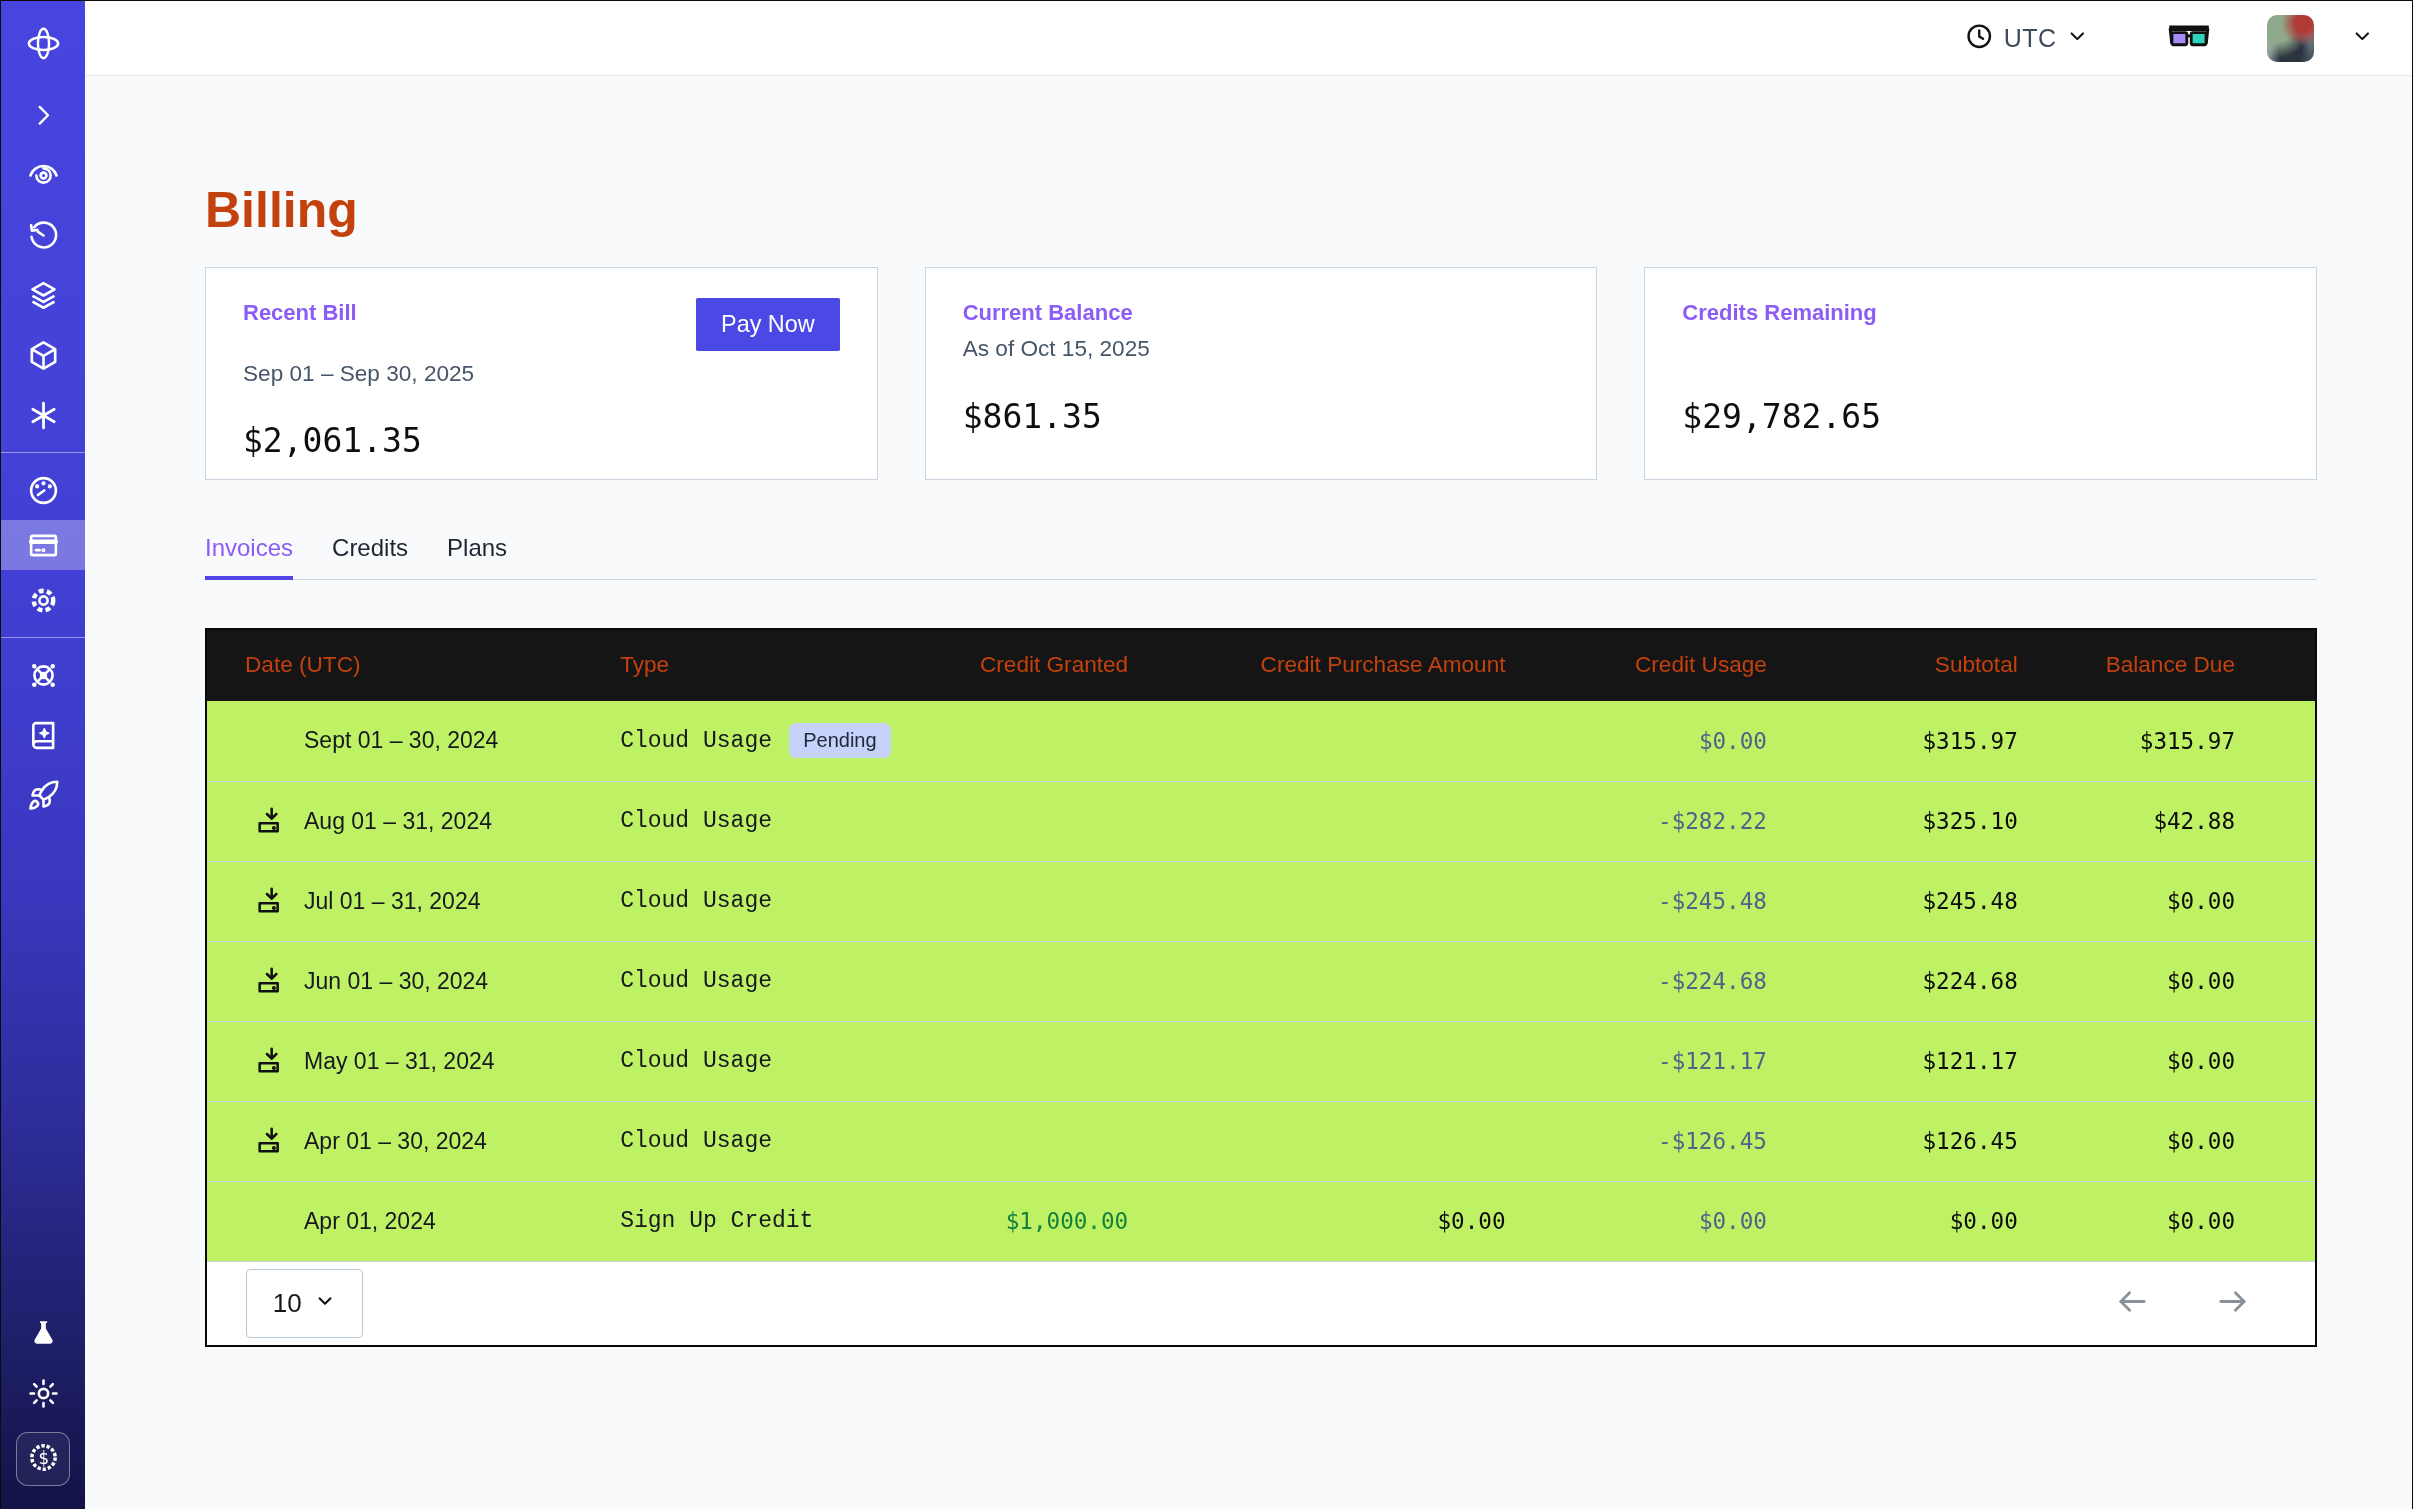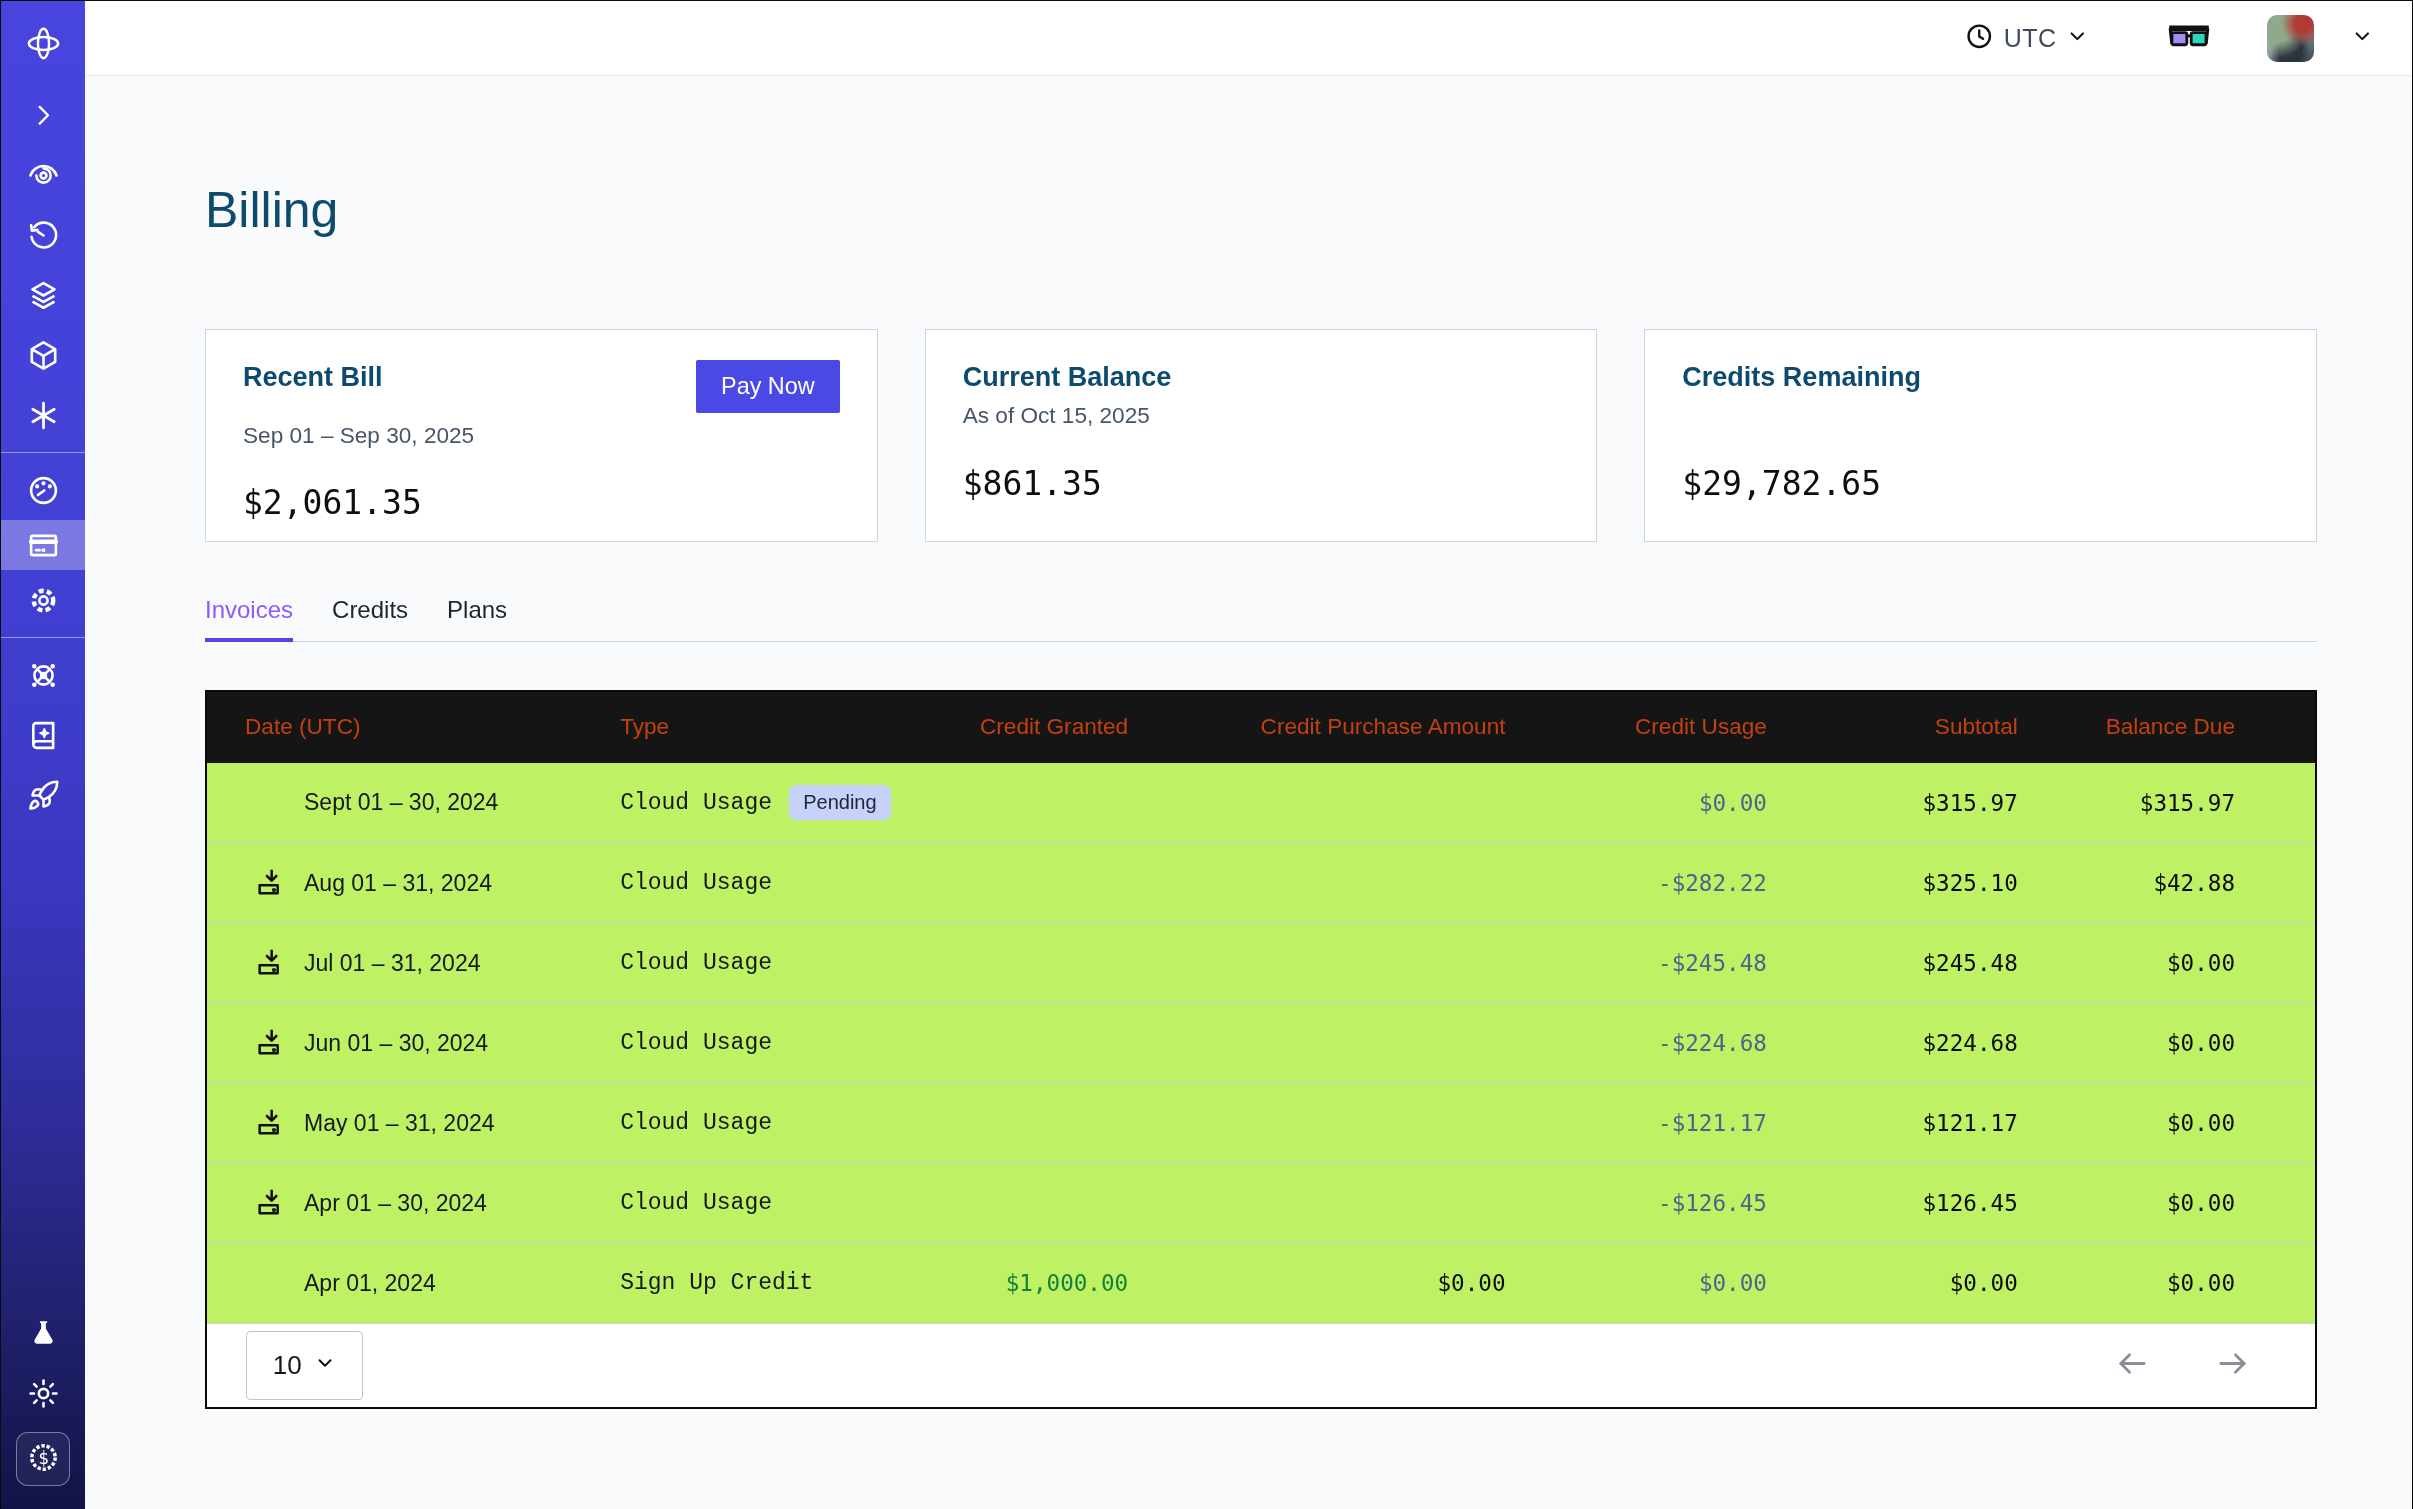--- a/index.html
+++ b/index.html
@@ -30,27 +30,27 @@
   .tz-label { font-size:25px; color:#3f4a5a; letter-spacing:0.4px; }
   .topbar-gap-lg { width:54px; } .topbar-gap-md { width:32px; } .topbar-gap-sm { width:13.4px; }
   .avatar { width:47px; height:47px; border-radius:10px; cursor:pointer;
     background:
       radial-gradient(circle at 78% 18%, #b03a34 0 16%, rgba(176,58,52,0) 42%),
       radial-gradient(circle at 22% 25%, #8fa98c 0 30%, rgba(143,169,140,0) 62%),
       radial-gradient(ellipse at 50% 78%, #2c3440 0 34%, rgba(44,52,64,0) 60%),
       linear-gradient(150deg,#9fb3ac 0%, #b7bfc2 35%, #6e7f87 65%, #3a434c 100%); }
 
   .main { flex:1; background:#f8fafc; padding:107px 95px 0 120px; overflow:hidden; }
-  .page-title { font-size:50px; line-height:55px; font-weight:400; color:#0c4a6e; margin-bottom:91px; }
+  .page-title { font-size:50px; line-height:55px; font-weight:700; color:#c2410c; margin-bottom:29px; }
 
   
   .cards { display:flex; gap:47px; margin-bottom:54px; }
   .card { flex:1; background:#fff; border:1.7px solid #cbd5e1; height:213px; padding:32px 37px; position:relative; }
   .card-head { display:flex; justify-content:space-between; align-items:flex-start; }
-  .card-title { font-size:27px; font-weight:600; color:#0c4a6e; }
+  .card-title { font-size:22px; font-weight:600; color:#8b5cf6; }
   .card-sub { font-size:22.6px; color:#475569; margin-top:10px; min-height:28.5px; }
   .card-amount { font-family:"DejaVu Sans Mono", monospace; font-size:33px; color:#0c0e12; margin-top:32px; }
   .pay-btn { background:#4a49e6; color:#fff; border:none; font-family:inherit; font-size:23.4px;
     padding:12.6px 25px; border-radius:1.7px; cursor:pointer; margin-top:-1.7px; }
 
   
   .tabs { display:flex; gap:39px; border-bottom:1.7px solid #cbd5e1; margin-bottom:48px; }
   .tab { font-size:24px; color:#1e2530; padding-bottom:16.7px; position:relative; cursor:pointer; }
   .tab.active { color:#8b5cf6; }
   .tab.active::after { content:""; position:absolute; left:0; right:0; bottom:-1.7px; height:4.2px; background:#4f46e5; }

